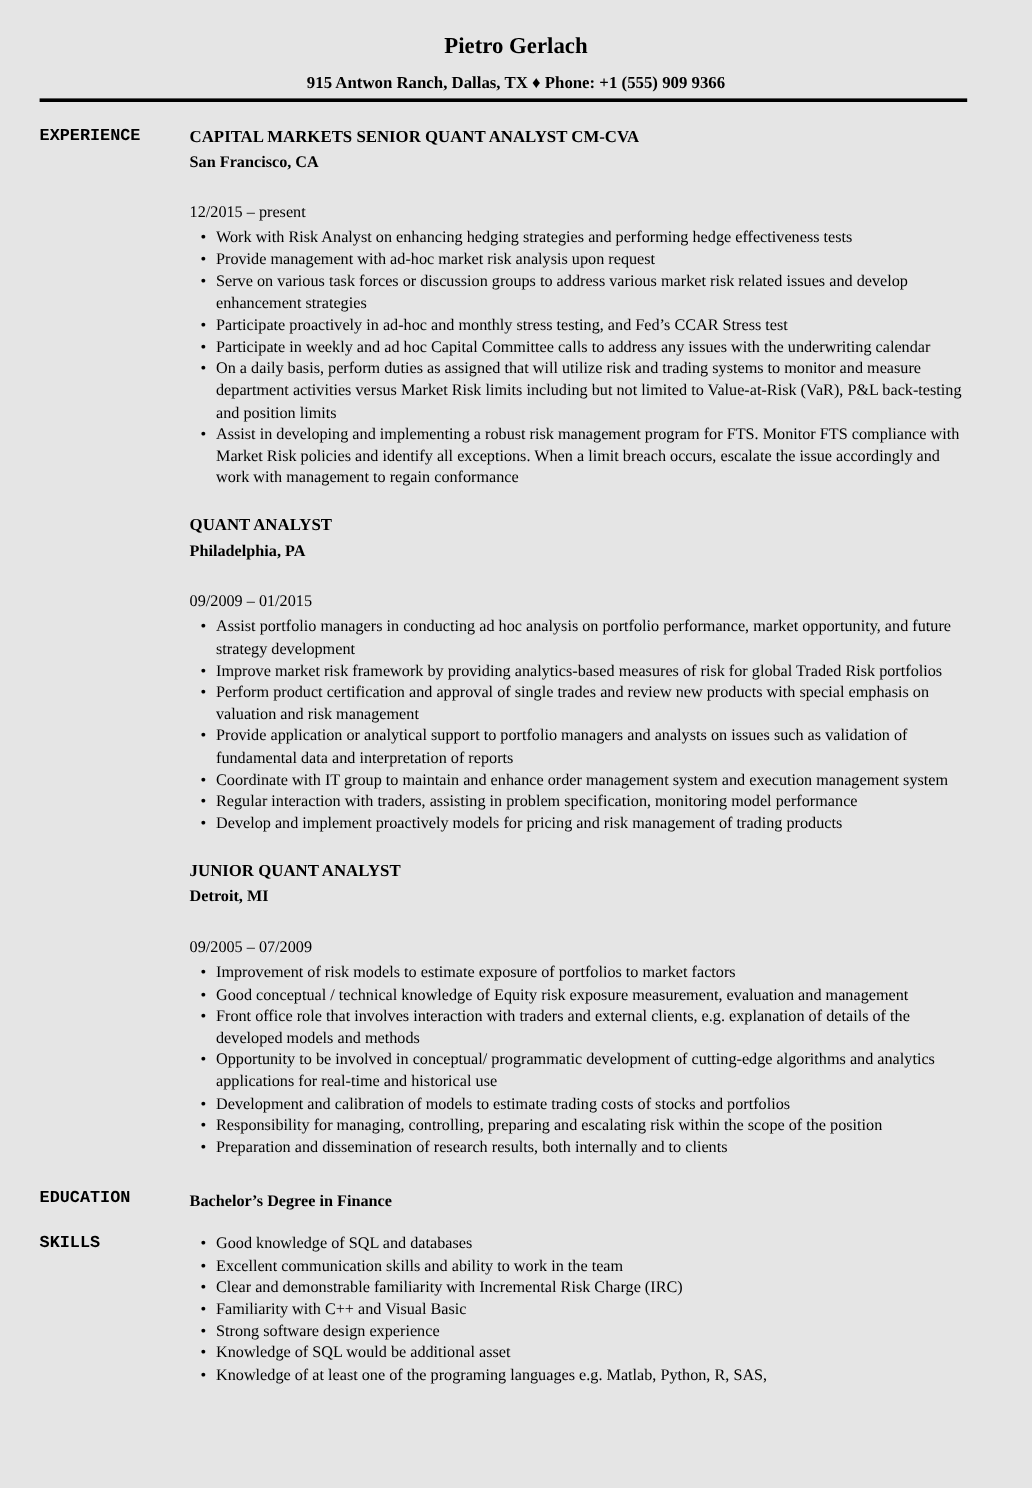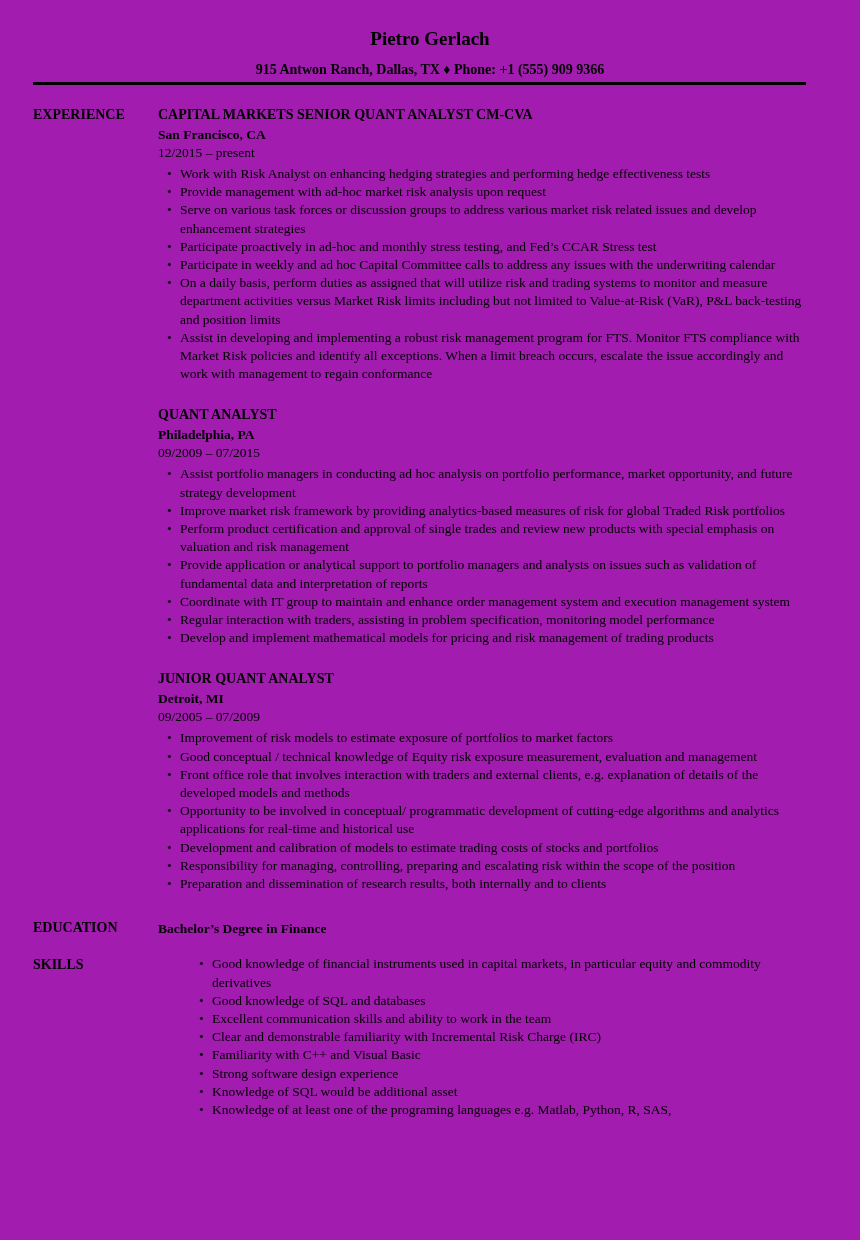--- a/index.html
+++ b/index.html
@@ -1,21 +1,21 @@
 <!DOCTYPE html>
 <html><head>
 <meta charset="utf-8">
 <style>
   html, body { margin: 0; padding: 0; background: #ffffff; }
   .page {
     position: relative;
     width: 860px;
     height: 1240px;
     overflow: hidden;
-    background: #a21caf;
+    background: #e5e5e5;
     color: #000000;
     font-family: "Liberation Serif", "DejaVu Serif", serif;
     font-size: 13.5px;
     line-height: 18.2px;
   }
   
   .header-name {
     margin-top: 27px;
     text-align: center;
     font-size: 19px;
@@ -38,40 +38,41 @@
   .section {
     display: flex;
     padding: 0 48px 0 33px;
   }
   .section-label {
     flex: 0 0 125px;
     width: 125px;
     font-size: 14px;
     font-weight: 700;
     line-height: 19px;
+    font-family: Liberation Mono, monospace;
   }
   .section-content { flex: 1; min-width: 0; }
 
   .section-experience { margin-top: 20px; }
   .section-education  { margin-top: 25px; }
-  .section-skills     { margin-top: 17px; gap: 32px; }
+  .section-skills     { margin-top: 17px; }
 
   .job + .job { margin-top: 22px; }
   .job-title {
     margin: 0;
     font-size: 14px;
     font-weight: 700;
     line-height: 19px;
   }
   .job-location {
     margin-top: 2px;
     font-weight: 700;
     line-height: 18px;
   }
-  .job-dates { line-height: 18px; }
+  .job-dates { line-height: 18px; margin-top: 24px; }
 
   ul.bullets {
     list-style: none;
     margin: 3px 0 0 0;
     padding: 0;
   }
   ul.bullets li {
     position: relative;
     padding-left: 22px;
   }
@@ -119,29 +120,29 @@
             <li>Serve on various task forces or discussion groups to address various market risk related issues and develop enhancement strategies</li>
             <li>Participate proactively in ad-hoc and monthly stress testing, and Fed’s CCAR Stress test</li>
             <li>Participate in weekly and ad hoc Capital Committee calls to address any issues with the underwriting calendar</li>
             <li>On a daily basis, perform duties as assigned that will utilize risk and trading systems to monitor and measure department activities versus Market Risk limits including but not limited to Value-at-Risk (VaR), P&amp;L back-testing and position limits</li>
             <li>Assist in developing and implementing a robust risk management program for FTS. Monitor FTS compliance with Market Risk policies and identify all exceptions. When a limit breach occurs, escalate the issue accordingly and work with management to regain conformance</li>
           </ul>
         </article>
         <article class="job">
           <h2 class="job-title">QUANT ANALYST</h2>
           <div class="job-location">Philadelphia, PA</div>
-          <div class="job-dates">09/2009 – 07/2015</div>
+          <div class="job-dates">09/2009 – 01/2015</div>
           <ul class="bullets">
             <li>Assist portfolio managers in conducting ad hoc analysis on portfolio performance, market opportunity, and future strategy development</li>
             <li>Improve market risk framework by providing analytics-based measures of risk for global Traded Risk portfolios</li>
             <li>Perform product certification and approval of single trades and review new products with special emphasis on valuation and risk management</li>
             <li>Provide application or analytical support to portfolio managers and analysts on issues such as validation of fundamental data and interpretation of reports</li>
             <li>Coordinate with IT group to maintain and enhance order management system and execution management system</li>
             <li>Regular interaction with traders, assisting in problem specification, monitoring model performance</li>
-            <li>Develop and implement mathematical models for pricing and risk management of trading products</li>
+            <li>Develop and implement proactively models for pricing and risk management of trading products</li>
           </ul>
         </article>
         <article class="job">
           <h2 class="job-title">JUNIOR QUANT ANALYST</h2>
           <div class="job-location">Detroit, MI</div>
           <div class="job-dates">09/2005 – 07/2009</div>
           <ul class="bullets">
             <li>Improvement of risk models to estimate exposure of portfolios to market factors</li>
             <li>Good conceptual / technical knowledge of Equity risk exposure measurement, evaluation and management</li>
             <li>Front office role that involves interaction with traders and external clients, e.g. explanation of details of the developed models and methods</li>
@@ -158,21 +159,20 @@
     <div class="section-label">EDUCATION</div>
     <div class="section-content">
       <div class="education-degree">Bachelor’s Degree in Finance</div>
     </div>
   </section>
 
   <section class="section section-skills">
     <div class="section-label">SKILLS</div>
     <div class="section-content">
       <ul class="bullets" id="skills-list">
-          <li>Good knowledge of financial instruments used in capital markets, in particular equity and commodity derivatives</li>
           <li>Good knowledge of SQL and databases</li>
           <li>Excellent communication skills and ability to work in the team</li>
           <li>Clear and demonstrable familiarity with Incremental Risk Charge (IRC)</li>
           <li>Familiarity with C++ and Visual Basic</li>
           <li>Strong software design experience</li>
           <li>Knowledge of SQL would be additional asset</li>
           <li>Knowledge of at least one of the programing languages e.g. Matlab, Python, R, SAS,</li>
         </ul>
     </div>
   </section>

